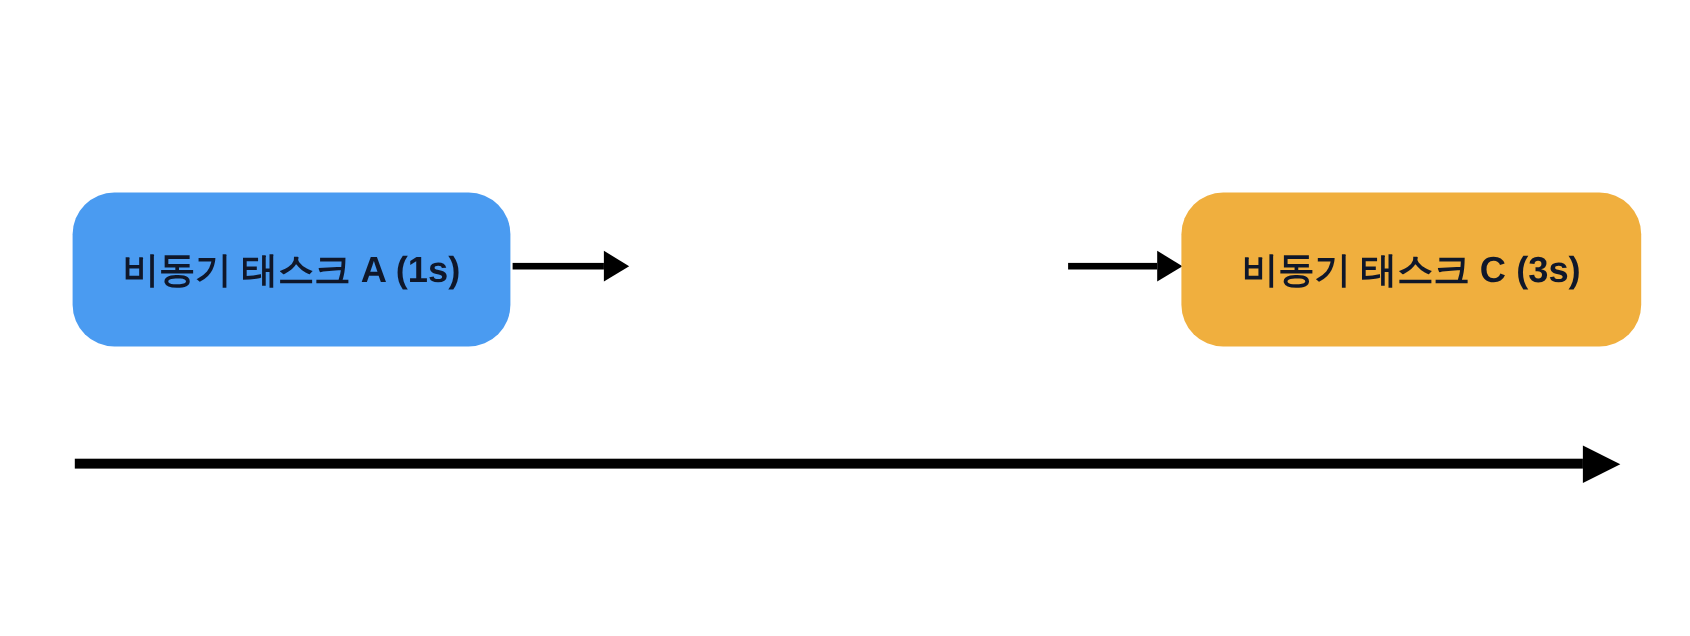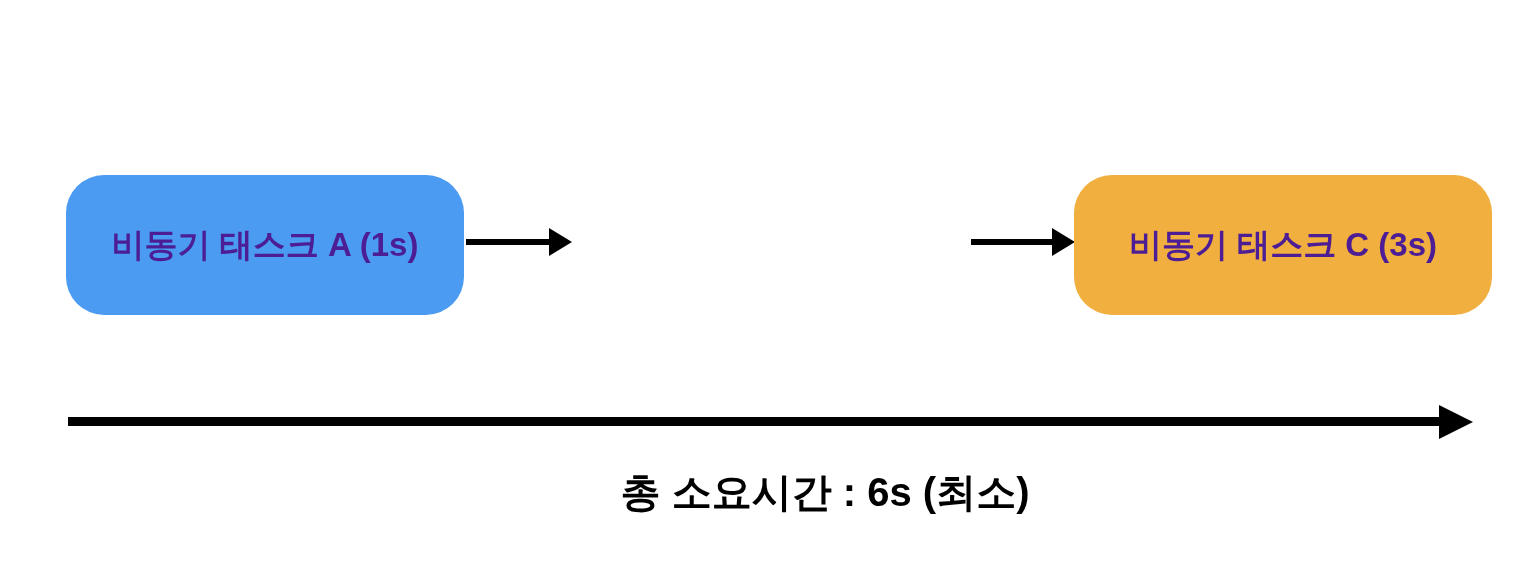--- a/index.html
+++ b/index.html
@@ -29,21 +29,21 @@
   .task-box {
     position: absolute;
     top: 175px;
     height: 140px;
     border-radius: 38px;
     display: flex;
     align-items: center;
     justify-content: center;
     font-size: 33px;
     font-weight: 700;
-    color: #4c1d95;
+    color: #0f172a;
     white-space: nowrap;
   }
   .task-box-a { left: 66px;   width: 398px; }
   .task-box-b { left: 571px;  width: 400px; }
   .task-box-c { left: 1074px; width: 418px; }
 
   .flow-arrow {
     position: absolute;
     height: 6px;
     background: #000000;
@@ -109,15 +109,14 @@
 
 
   <div class="flow-arrow flow-arrow-2"></div>
 
   <div class="task-box task-box-c" style="background: rgb(240, 175, 62);">
     <span>비동기 태스크 C (3s)</span>
   </div>
 
   <div class="timeline-arrow"></div>
 
-  <div class="total-time-label">총 소요시간 : 6s (최소)</div>
 
 </div>
 
 </body></html>

